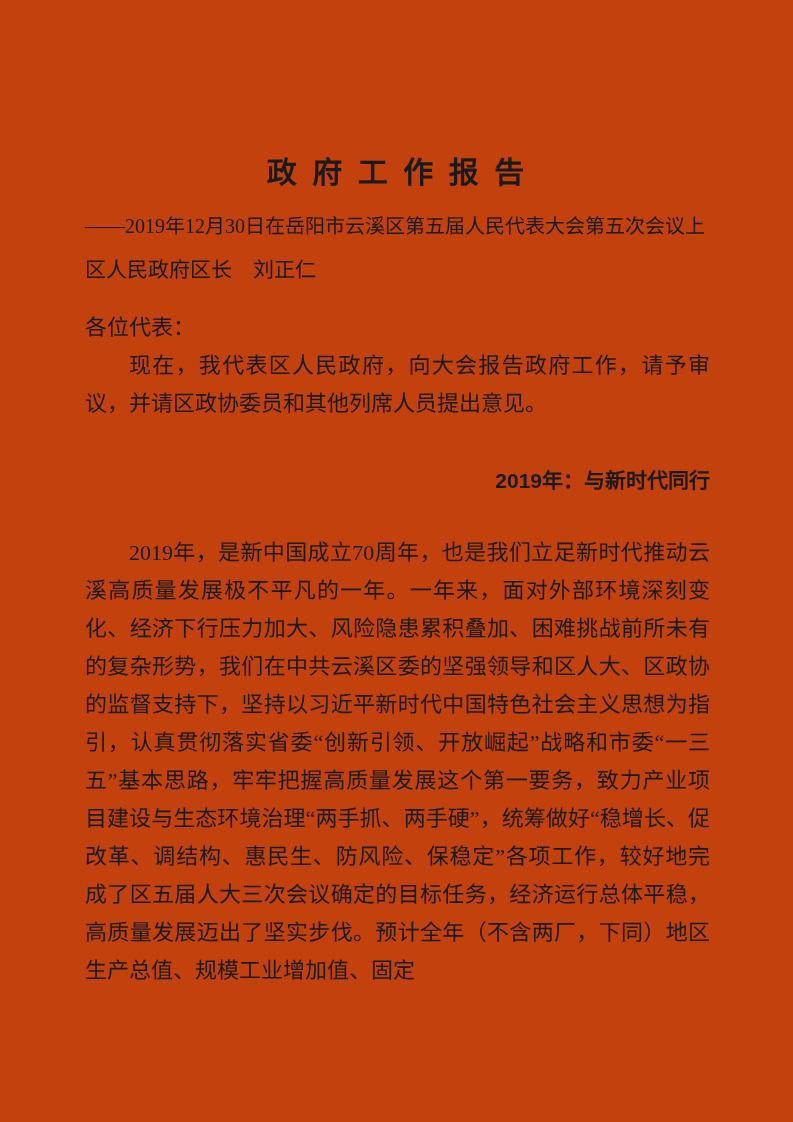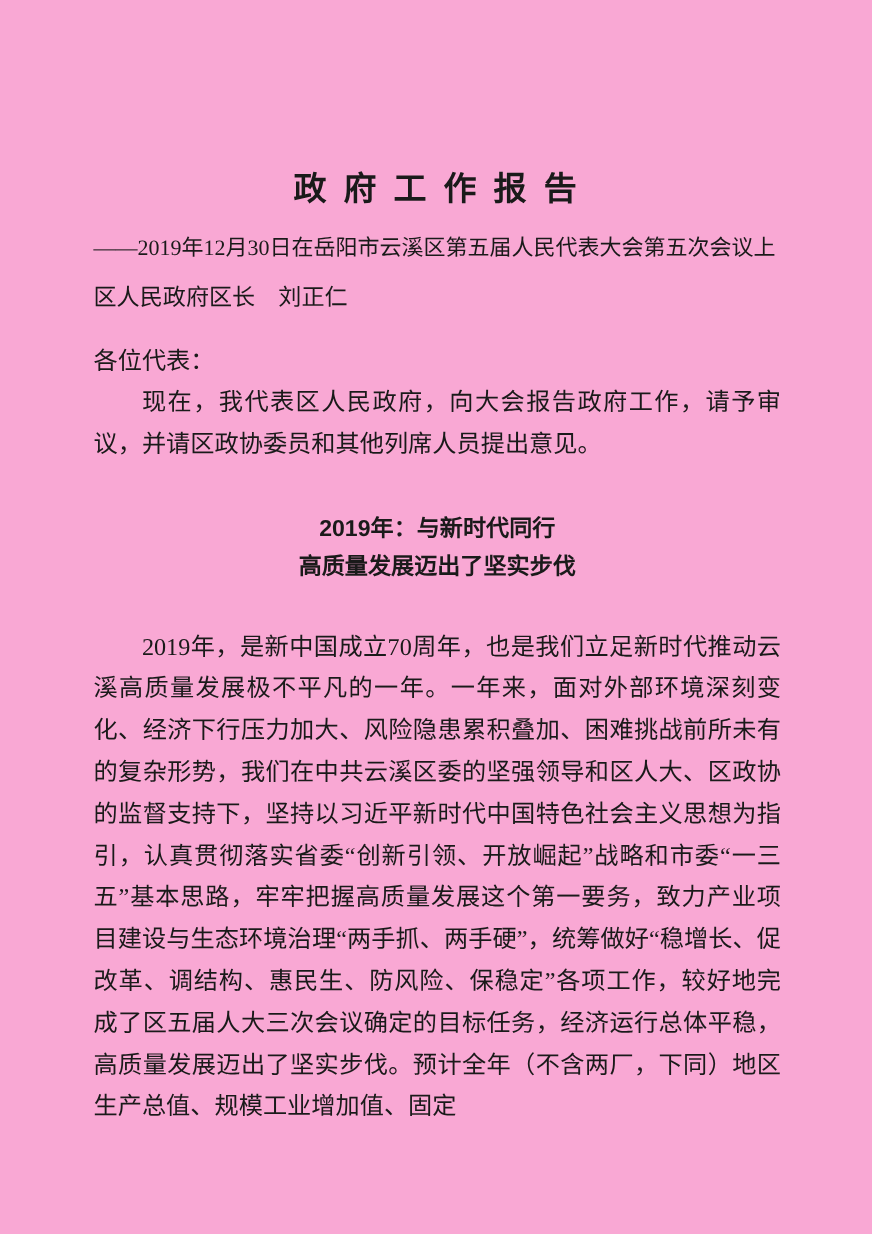--- a/index.html
+++ b/index.html
@@ -5,21 +5,21 @@
   html, body {
     margin: 0;
     padding: 0;
     background: #ffffff;
   }
   .page {
     position: relative;
     width: 793px;
     height: 1122px;
     margin: 0 auto;
-    background: #f9a8d4;
+    background: #c2410c;
     color: #1a1a1a;
     box-sizing: border-box;
     padding: 155px 83px 0 85px;
     overflow: hidden;
     font-family: "Liberation Serif", "DejaVu Serif", serif;
   }
   .doc-title {
     margin: 0;
     text-align: center;
     font-size: 30px;
@@ -50,21 +50,21 @@
   }
   .intro-paragraph {
     margin: 0;
     font-size: 22px;
     line-height: 38px;
     text-indent: 2em;
     text-align: justify;
   }
   .section-heading {
     margin: 40px 0 0 0;
-    text-align: center;
+    text-align: right;
     font-family: "Liberation Sans", "DejaVu Sans", sans-serif;
     font-weight: 700;
     font-size: 21px;
     line-height: 35px;
   }
   .body-paragraph {
     margin: 36px 0 0 0;
     font-size: 22px;
     line-height: 38px;
     text-indent: 2em;
@@ -81,18 +81,17 @@
   <p class="doc-subtitle">——2019年12月30日在岳阳市云溪区第五届人民代表大会第五次会议上</p>
 
   <p class="doc-presenter">区人民政府区长　刘正仁</p>
 
   <p class="salutation">各位代表：</p>
 
   <p class="intro-paragraph">现在，我代表区人民政府，向大会报告政府工作，请予审议，并请区政协委员和其他列席人员提出意见。</p>
 
   <div class="section-heading">
     <div>2019年：与新时代同行</div>
-    <div>高质量发展迈出了坚实步伐</div>
   </div>
 
   <p class="body-paragraph">2019年，是新中国成立70周年，也是我们立足新时代推动云溪高质量发展极不平凡的一年。一年来，面对外部环境深刻变化、经济下行压力加大、风险隐患累积叠加、困难挑战前所未有的复杂形势，我们在中共云溪区委的坚强领导和区人大、区政协的监督支持下，坚持以习近平新时代中国特色社会主义思想为指引，认真贯彻落实省委“创新引领、开放崛起”战略和市委“一三五”基本思路，牢牢把握高质量发展这个第一要务，致力产业项目建设与生态环境治理“两手抓、两手硬”，统筹做好“稳增长、促改革、调结构、惠民生、防风险、保稳定”各项工作，较好地完成了区五届人大三次会议确定的目标任务，经济运行总体平稳，高质量发展迈出了坚实步伐。预计全年（不含两厂，下同）地区生产总值、规模工业增加值、固定</p>
 
 </div>
 
 </body></html>

